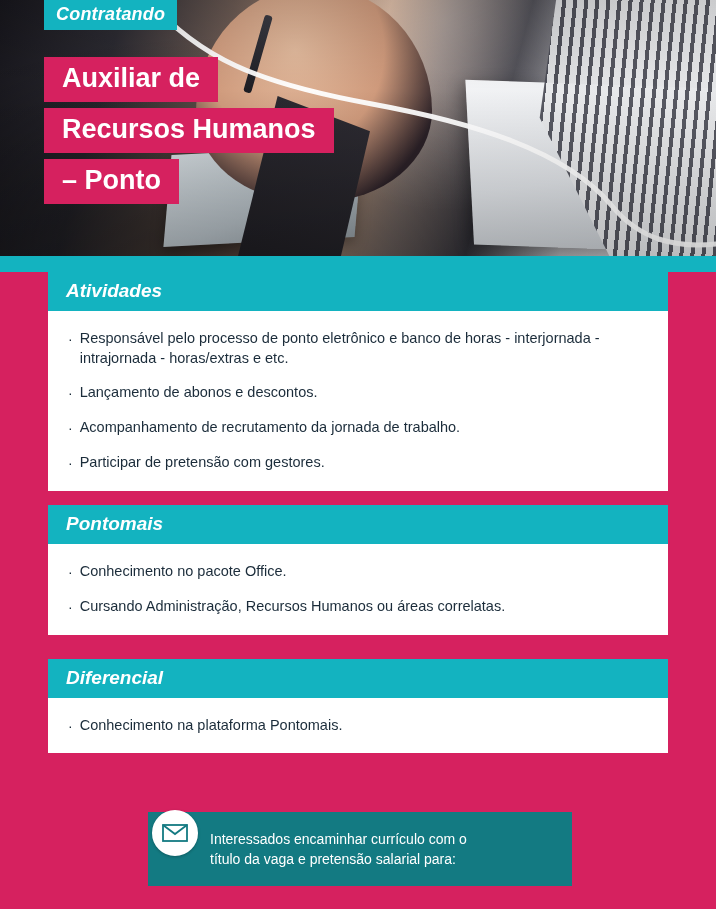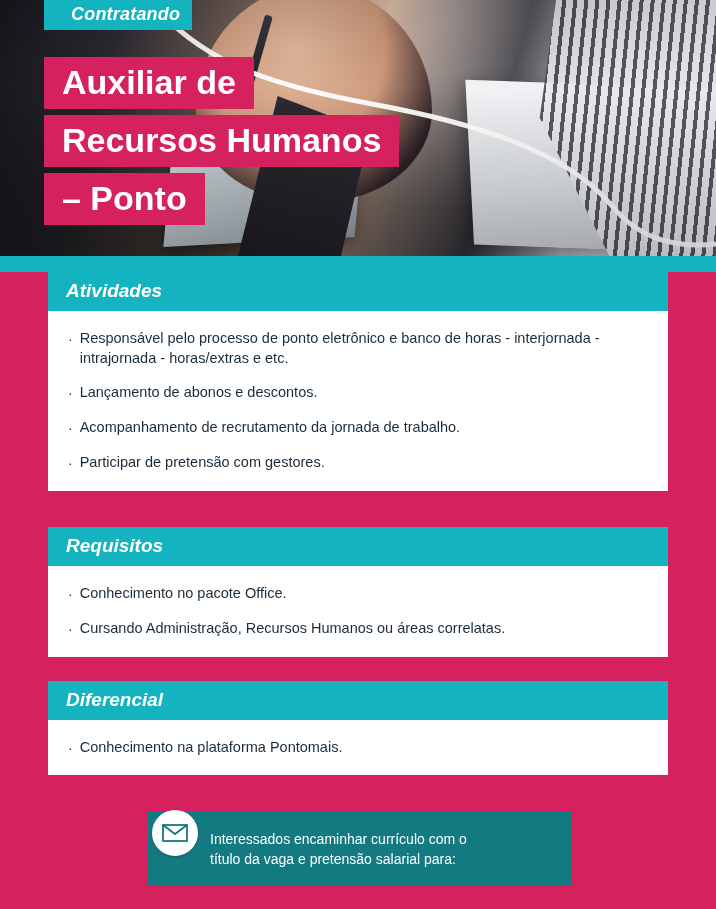--- a/index.html
+++ b/index.html
@@ -116,46 +116,46 @@
   
   .tag-hiring {
     position: absolute;
     left: 44px; top: 0px;
     background: #13b3c0;
     color: #ffffff;
     font-size: 18px;
     font-weight: bold;
     font-style: italic;
     letter-spacing: 0.2px;
-    padding: 4px 12px 5px 27px;
+    padding: 4px 12px 5px 12px;
   }
   .title-wrap {
     position: absolute;
     left: 44px; top: 57px;
   }
   .title-line {
     display: inline-block;
     background: #d6215f;
     color: #ffffff;
-    font-size: 34px;
+    font-size: 27px;
     font-weight: bold;
     line-height: 1.0;
     padding: 8px 18px 10px 18px;
     margin-bottom: 6px;
     white-space: nowrap;
   }
 
   
   .content {
     position: absolute;
     left: 0; top: 272px;
     width: 716px;
   }
   .section {
-    margin: 0 48px 36px 48px;
+    margin: 0 48px 14px 48px;
   }
   .section-header {
     background: #13b3c0;
     color: #ffffff;
     font-size: 19px;
     font-weight: bold;
     font-style: italic;
     padding: 8px 18px 9px 18px;
   }
   .section-body {
@@ -258,21 +258,21 @@
           <span class="txt">Acompanhamento de recrutamento da jornada de trabalho.</span>
         </div>
         <div class="bullet">
           <span class="dot">·</span>
           <span class="txt">Participar de pretensão com gestores.</span>
         </div>
       </div>
     </div>
 
     <div class="section requisitos">
-      <div class="section-header">Requisitos</div>
+      <div class="section-header">Pontomais</div>
       <div class="section-body">
         <div class="bullet">
           <span class="dot">·</span>
           <span class="txt">Conhecimento no pacote Office.</span>
         </div>
         <div class="bullet">
           <span class="dot">·</span>
           <span class="txt">Cursando Administração, Recursos Humanos ou áreas correlatas.</span>
         </div>
       </div>

